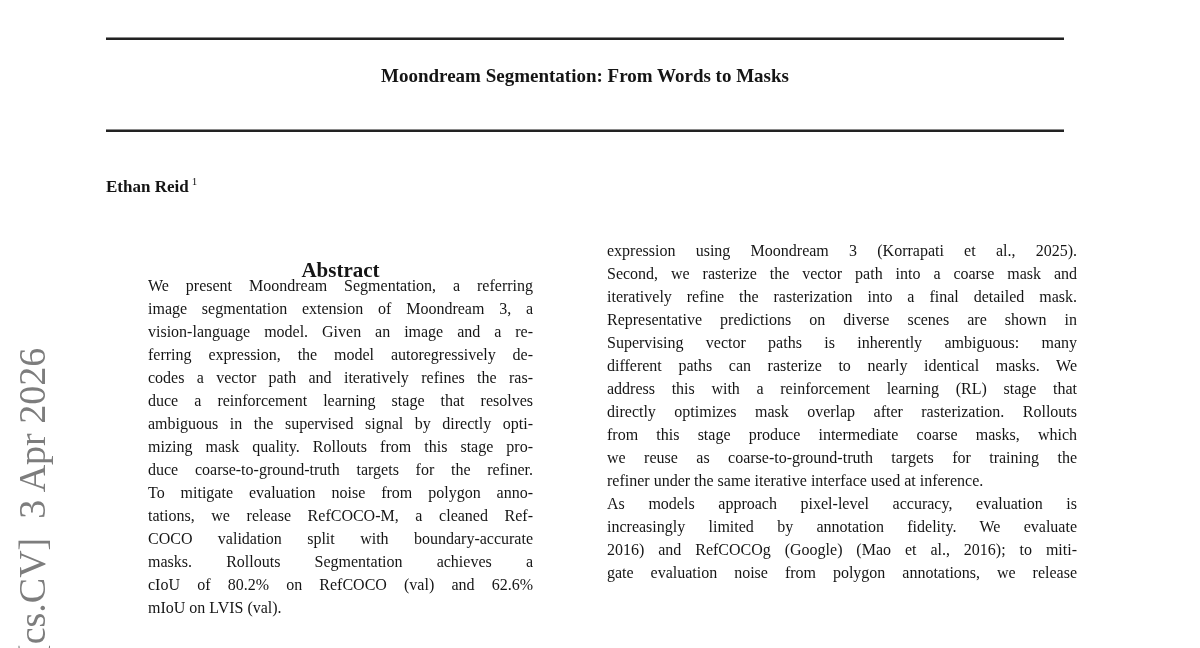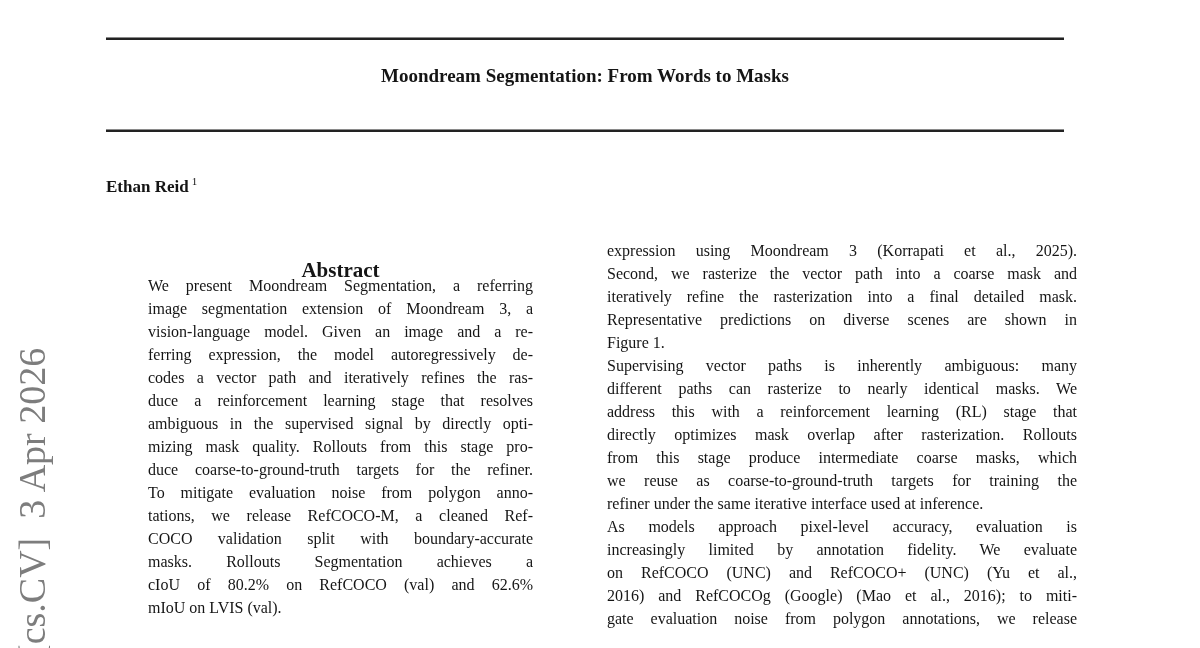--- a/index.html
+++ b/index.html
@@ -74,32 +74,30 @@
       <div class="jline">cIoU of 80.2% on RefCOCO (val) and 62.6%</div>
       <div class="jline para-end">mIoU on LVIS (val).</div>
     </div>
 
   <div class="col col-right" id="body-paragraphs">
       <div class="para">
         <div class="jline">expression using Moondream 3 (Korrapati et al., 2025).</div>
         <div class="jline">Second, we rasterize the vector path into a coarse mask and</div>
         <div class="jline">iteratively refine the rasterization into a final detailed mask.</div>
         <div class="jline">Representative predictions on diverse scenes are shown in</div>
-        <div class="jline para-end">Figure 1.</div>
       </div>
       <div class="para">
         <div class="jline">Supervising vector paths is inherently ambiguous: many</div>
         <div class="jline">different paths can rasterize to nearly identical masks. We</div>
         <div class="jline">address this with a reinforcement learning (RL) stage that</div>
         <div class="jline">directly optimizes mask overlap after rasterization. Rollouts</div>
         <div class="jline">from this stage produce intermediate coarse masks, which</div>
         <div class="jline">we reuse as coarse-to-ground-truth targets for training the</div>
         <div class="jline para-end">refiner under the same iterative interface used at inference.</div>
       </div>
       <div class="para">
         <div class="jline">As models approach pixel-level accuracy, evaluation is</div>
         <div class="jline">increasingly limited by annotation fidelity. We evaluate</div>
-        <div class="jline">on RefCOCO (UNC) and RefCOCO+ (UNC) (Yu et al.,</div>
         <div class="jline">2016) and RefCOCOg (Google) (Mao et al., 2016); to miti-</div>
         <div class="jline">gate evaluation noise from polygon annotations, we release</div>
       </div>
     </div>
 </div>
 
 </body></html>

